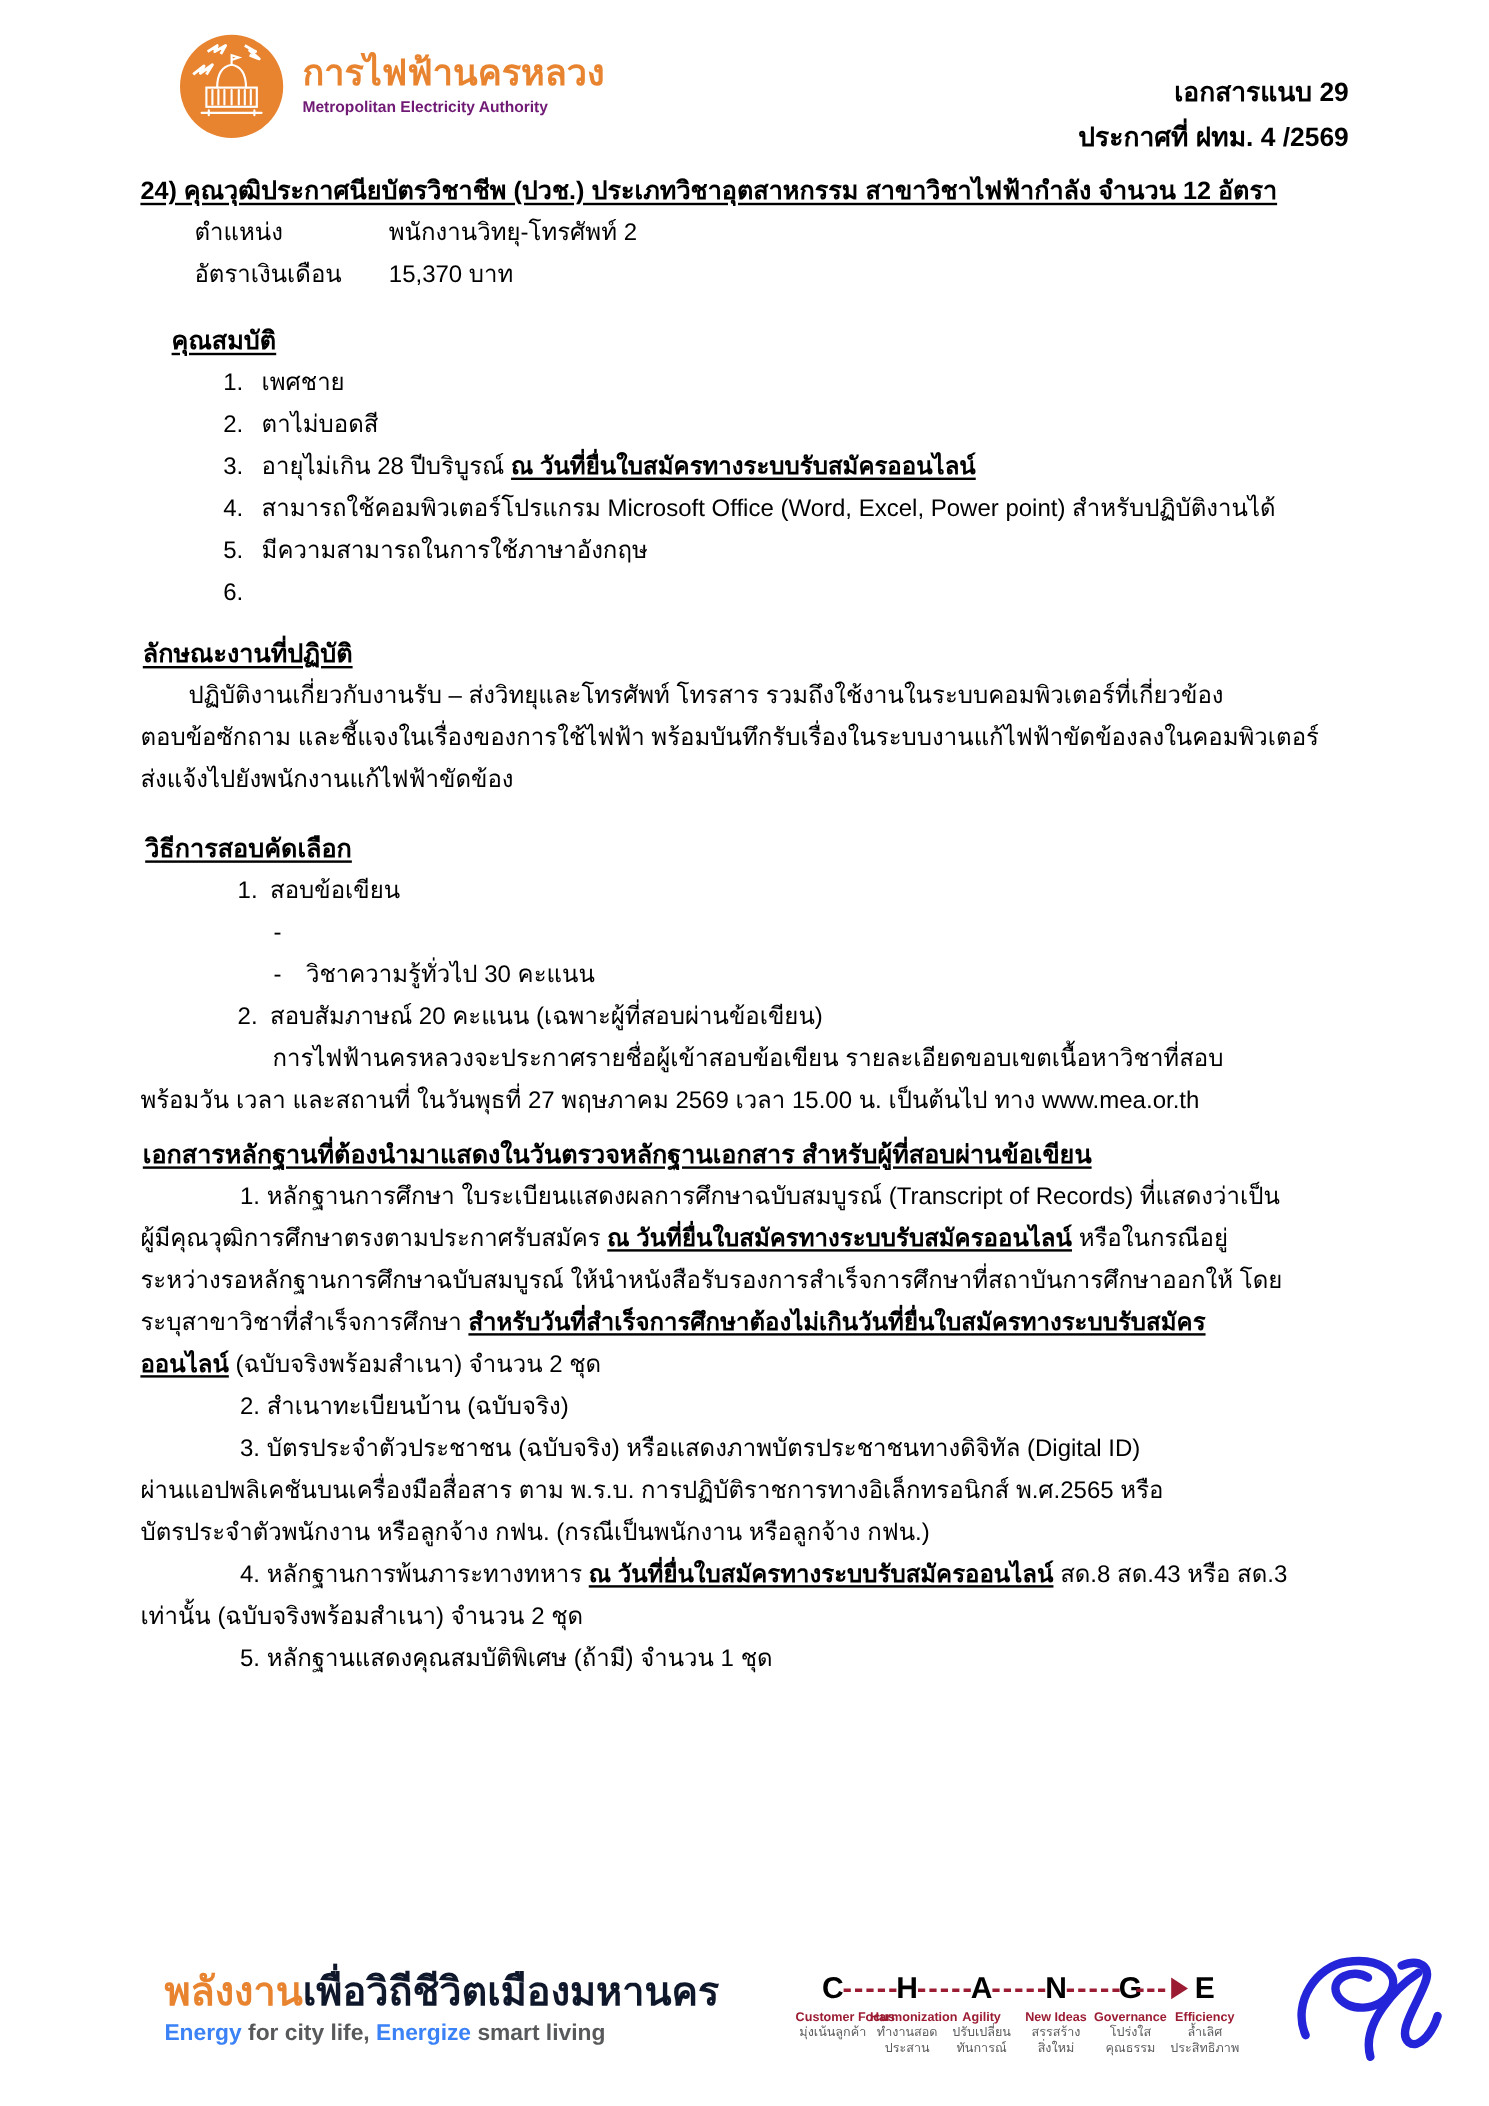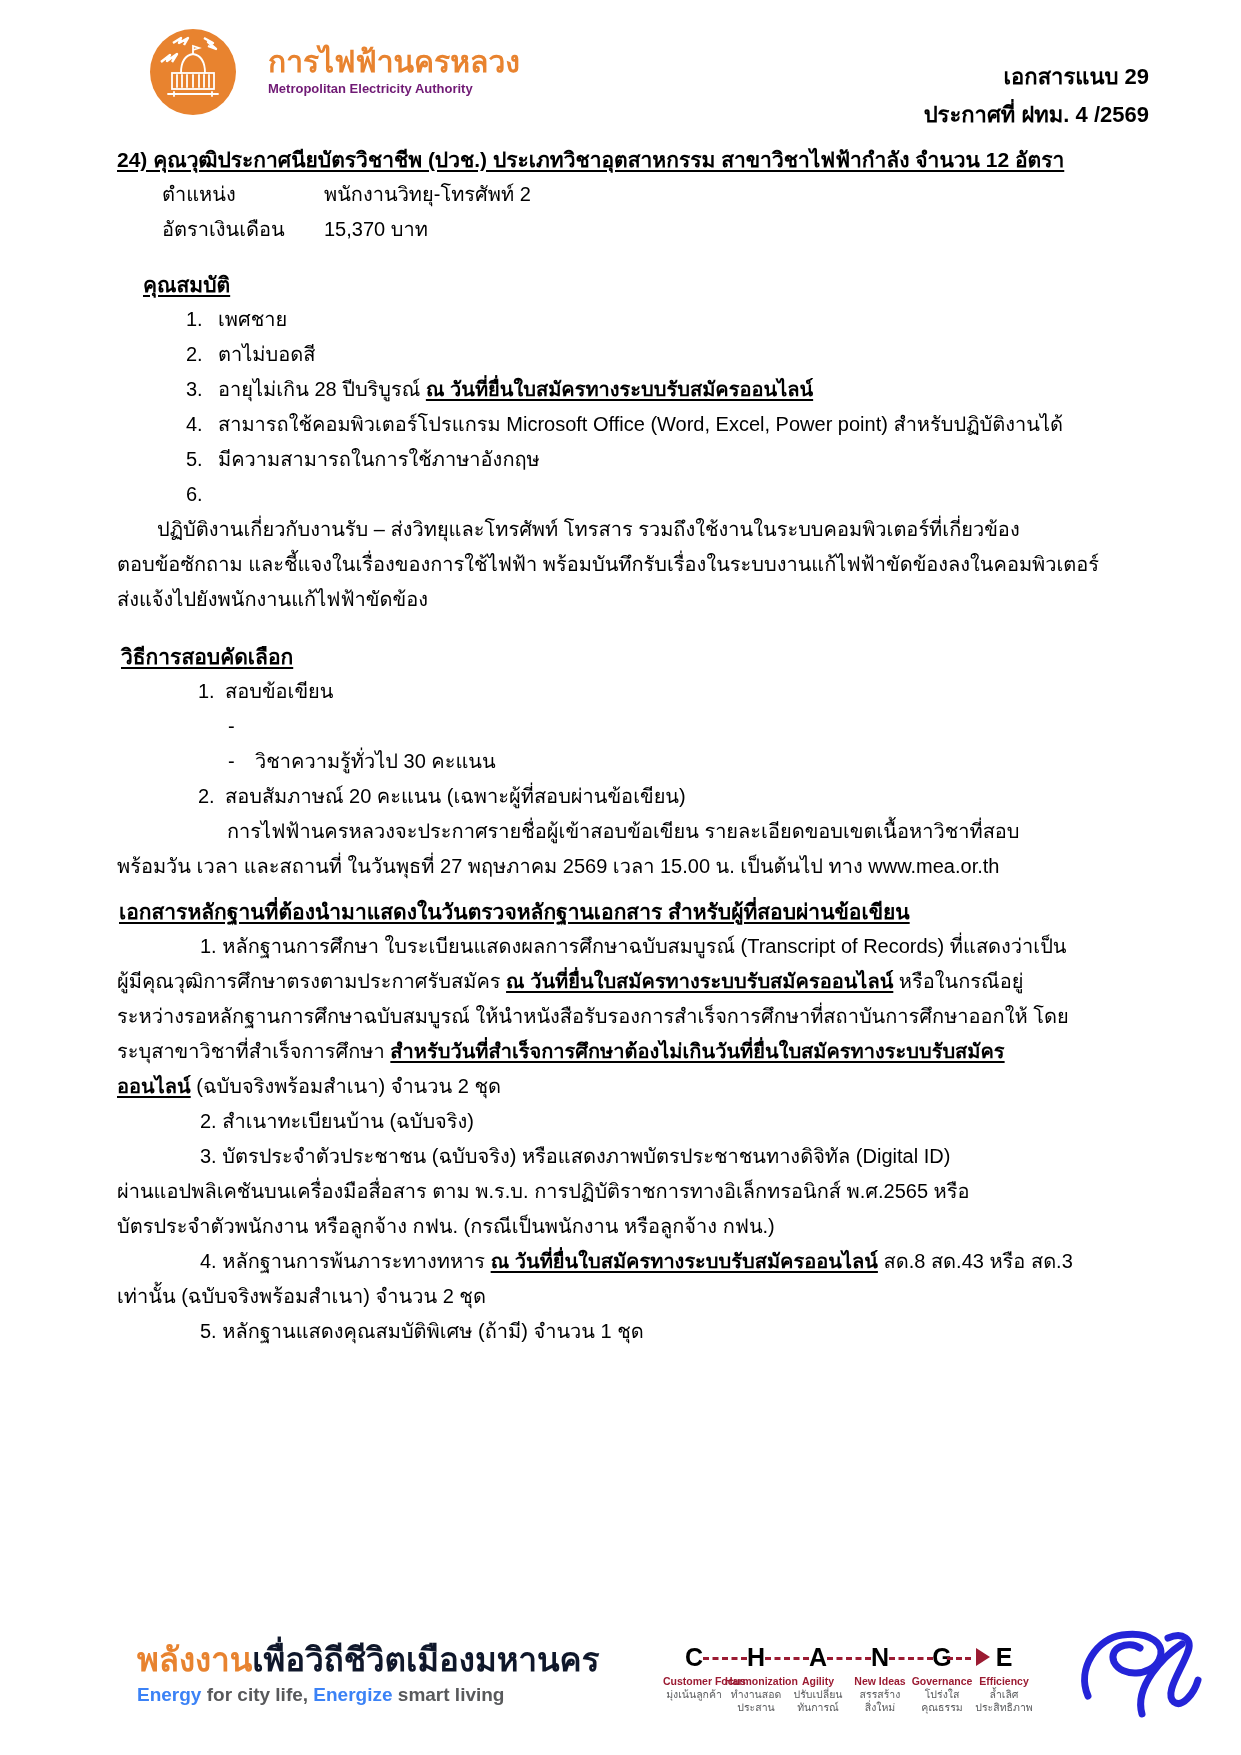--- a/index.html
+++ b/index.html
@@ -1,24 +1,24 @@
 <!DOCTYPE html>
 <html lang="th"><head>
 <meta charset="utf-8">
 <style>
   html,body{margin:0;padding:0;background:#fff;}
   body{width:1241px;height:1755px;font-family:"Liberation Sans","DejaVu Sans",sans-serif;color:#111;}
   .page{position:relative;width:1241px;height:1755px;background:#fff;overflow:hidden;}
 
   
-  .logo{position:absolute;left:148px;top:26px;display:flex;align-items:center;gap:30px;}
+  .logo{position:absolute;left:148px;top:26px;display:flex;align-items:center;gap:14px;}
   .logo-text{display:flex;flex-direction:column;justify-content:center;}
   .logo-thai{font-size:30px;font-weight:bold;color:#E8832F;line-height:34px;}
   .logo-eng{font-size:13px;font-weight:bold;color:#701a75;line-height:20px;}
-  .docref{position:absolute;right:92px;top:58px;text-align:right;font-weight:bold;font-size:22px;line-height:38px;color:#000;}
+  .docref{position:absolute;right:117px;top:58px;text-align:right;font-weight:bold;font-size:22px;line-height:38px;color:#000;}
 
   
   .content{padding:142px 65px 0 117px;font-size:20px;line-height:35px;color:#000;}
   .title{font-size:21px;font-weight:bold;text-decoration:underline;text-underline-offset:3px;}
   .kv-row{display:flex;margin-left:45px;}
   .kv-label{width:162px;flex:none;}
   .sec-h{font-size:21px;font-weight:bold;text-decoration:underline;text-underline-offset:3px;}
   .h-qual{margin:20px 0 0 26px;}
   .h-job{margin:16px 0 0 2px;}
   .h-sel{margin:22px 0 0 4px;}
@@ -121,20 +121,21 @@
       </div>
       <div class="q-row">
         <span class="q-num">5.</span>
         <span>มีความสามารถในการใช้ภาษาอังกฤษ</span>
       </div>
       <div class="q-row">
         <span class="q-num">6.</span>
       </div>
     </div>
 
+    <div class="sec-h h-job">ลักษณะงานที่ปฏิบัติ</div>
     <div>
       <div class="indent-job">ปฏิบัติงานเกี่ยวกับงานรับ – ส่งวิทยุและโทรศัพท์ โทรสาร รวมถึงใช้งานในระบบคอมพิวเตอร์ที่เกี่ยวข้อง</div>
       <div>ตอบข้อซักถาม และชี้แจงในเรื่องของการใช้ไฟฟ้า พร้อมบันทึกรับเรื่องในระบบงานแก้ไฟฟ้าขัดข้องลงในคอมพิวเตอร์</div>
       <div>ส่งแจ้งไปยังพนักงานแก้ไฟฟ้าขัดข้อง</div>
     </div>
 
     <div class="sec-h h-sel">วิธีการสอบคัดเลือก</div>
     <div>
       <div class="s-row">
         <span class="s-num">1.</span>

